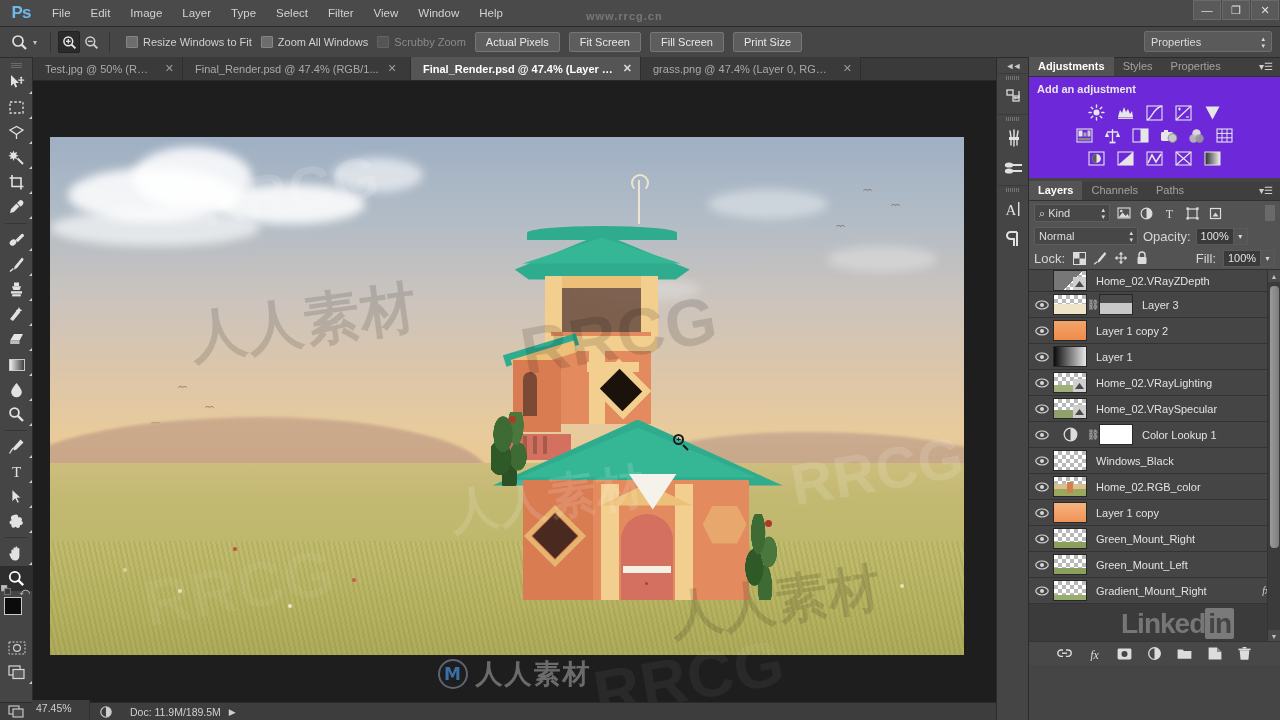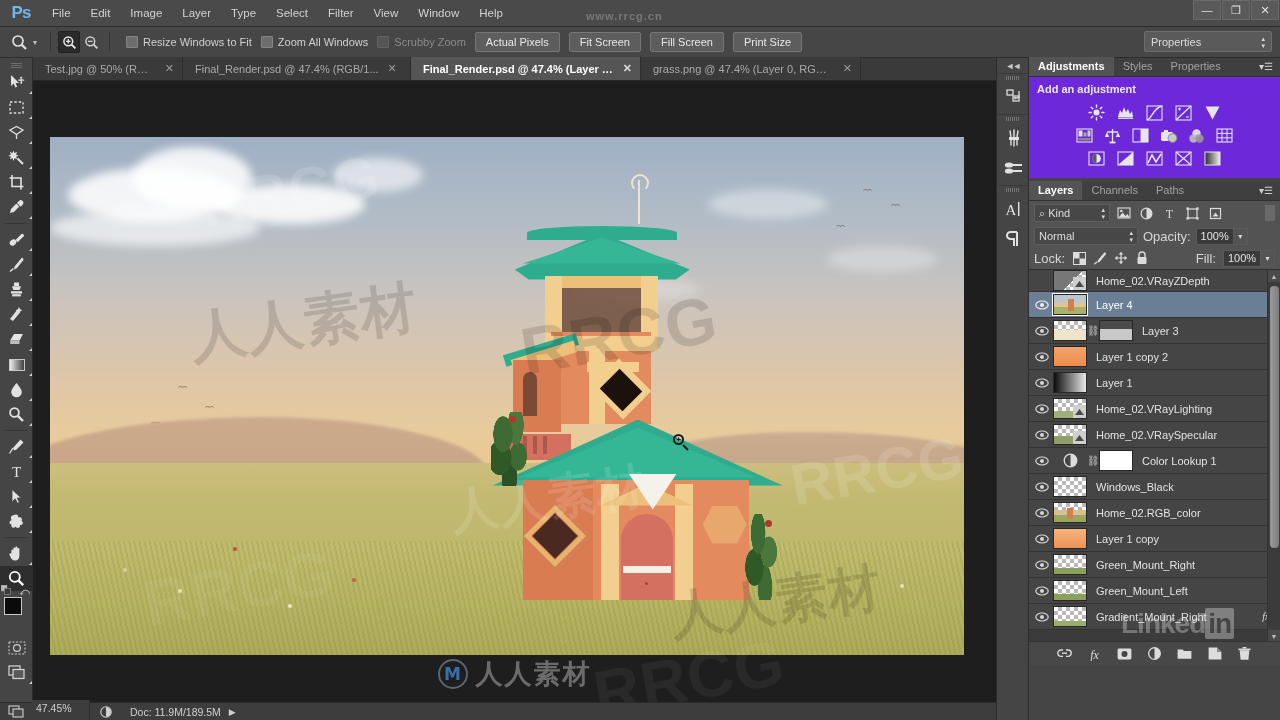--- a/index.html
+++ b/index.html
@@ -1080,33 +1080,20 @@
           <div class="inner" style="background:linear-gradient(135deg,#777 0 55%,transparent 55%);"></div>
           <div style="position:absolute;right:0;bottom:0;width:13px;height:13px;background:#cfcfcf;">
             <svg width="13" height="13" viewBox="0 0 13 13">
                 <path d="M2 10 L6.5 4 L11 10 Z" fill="#4a4a4a"></path>
               </svg>
           </div>
         </div>
         <div class="lay-name">Home_02.VRayZDepth</div>
       </div>
 
-      <div class="lay-row selected">
-        <div class="lay-eye">
-          <svg width="14" height="10" viewBox="0 0 14 10">
-              <ellipse cx="7" cy="5" rx="6.2" ry="4" fill="none" stroke="#efefef" stroke-width="1.2"></ellipse>
-              <circle cx="7" cy="5" r="2" fill="#efefef"></circle>
-            </svg>
-        </div>
-        <div class="thumb sel-out">
-          <div class="inner" style="background:linear-gradient(to bottom,#bcc6cf 0 42%,#e0c493 42% 62%,#a9b06a 62% 100%);"></div>
-          <div style="position:absolute;left:44%;top:22%;width:18%;height:62%;background:#d08050;"></div>
-        </div>
-        <div class="lay-name">Layer 4</div>
-      </div>
 
       <div class="lay-row">
         <div class="lay-eye">
           <svg width="14" height="10" viewBox="0 0 14 10">
               <ellipse cx="7" cy="5" rx="6.2" ry="4" fill="none" stroke="#d6d6d6" stroke-width="1.2"></ellipse>
               <circle cx="7" cy="5" r="2" fill="#d6d6d6"></circle>
             </svg>
         </div>
         <div class="thumb">
           <div class="inner" style="background:linear-gradient(to bottom,transparent 0 45%,#efe4c8 45% 100%);"></div>

